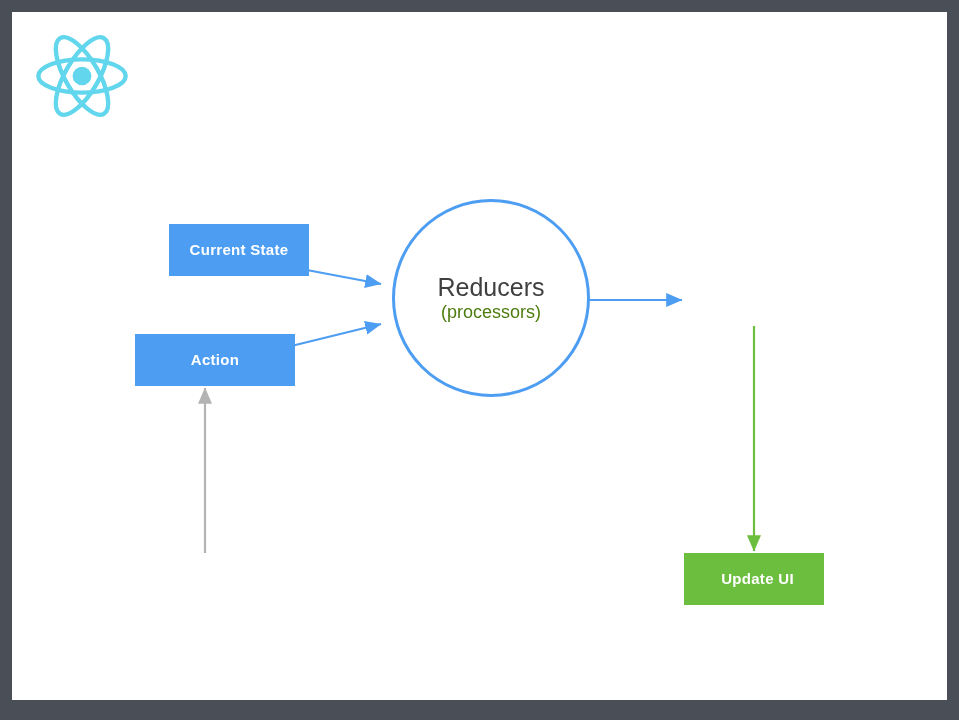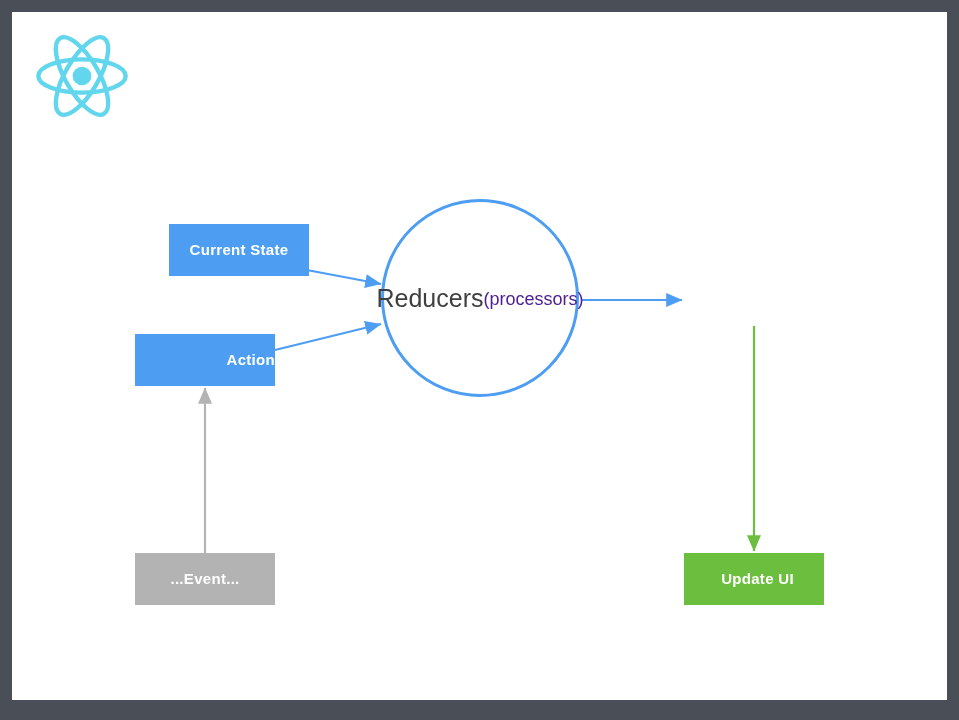--- a/index.html
+++ b/index.html
@@ -63,50 +63,50 @@
     font-weight: bold;
     letter-spacing: 0.3px;
     text-align: center;
     line-height: 1.2;
   }
   .node-blue  { background: #4d9ef2; }
   .node-green { background: #6cbe3f; padding-left: 7px; }
   .node-gray  { background: #b3b3b3; }
 
   #node-current-state { left: 123px; top: 212px; width: 140px; height: 52px; margin-left: 34px; }
-  #node-action        { left: 123px; top: 322px; width: 140px; height: 52px; justify-content: flex-end; }
+  #node-action        { left: 123px; top: 322px; width: 160px; height: 52px; }
   #node-event         { left: 123px; top: 541px; width: 140px; height: 52px; }
   #node-next-state    { left: 672px; top: 262px; width: 140px; height: 52px; }
   #node-update-ui     { left: 672px; top: 541px; width: 140px; height: 52px; }
 
   
   #node-reducers {
     position: absolute;
-    left: 369px;
+    left: 380px;
     top: 187px;
     width: 198px;
     height: 198px;
     border: 3px solid #4d9ef2;
     border-radius: 50%;
     background: #ffffff;
     box-sizing: border-box;
     display: flex;
-    flex-direction: row;
+    flex-direction: column;
     align-items: center;
     justify-content: center;
   }
   #reducers-title {
     font-size: 25px;
     color: #3f3f3f;
     font-weight: normal;
     line-height: 1.05;
   }
   #reducers-subtitle {
     font-size: 18px;
-    color: #4c1d95;
+    color: #4d7c0f;
     font-weight: normal;
     margin-top: 3px;
     line-height: 1.05;
   }
 </style>
 </head>
 <body>
 
 <div id="slide-frame">
   <div id="canvas">
@@ -147,23 +147,20 @@
     </svg>
 
     <div class="node-box node-blue" id="node-current-state">
       <span>Current State</span>
     </div>
 
     <div class="node-box node-blue" id="node-action">
       <span>Action</span>
     </div>
 
-    <div class="node-box node-gray" id="node-event">
-      <span>...Event...</span>
-    </div>
 
     <div id="node-reducers">
       <div id="reducers-title">Reducers</div>
       <div id="reducers-subtitle">(processors)</div>
     </div>
 
 
     <div class="node-box node-green" id="node-update-ui">
       <span>Update UI</span>
     </div>

